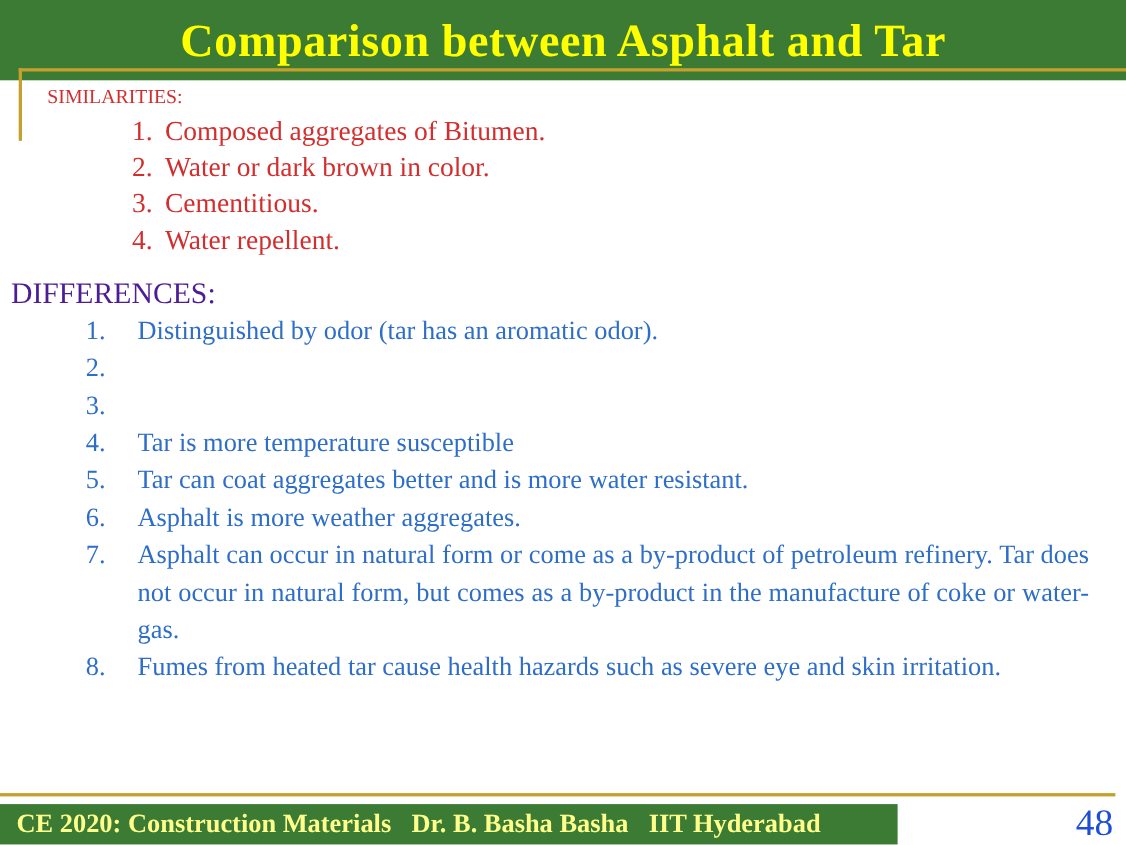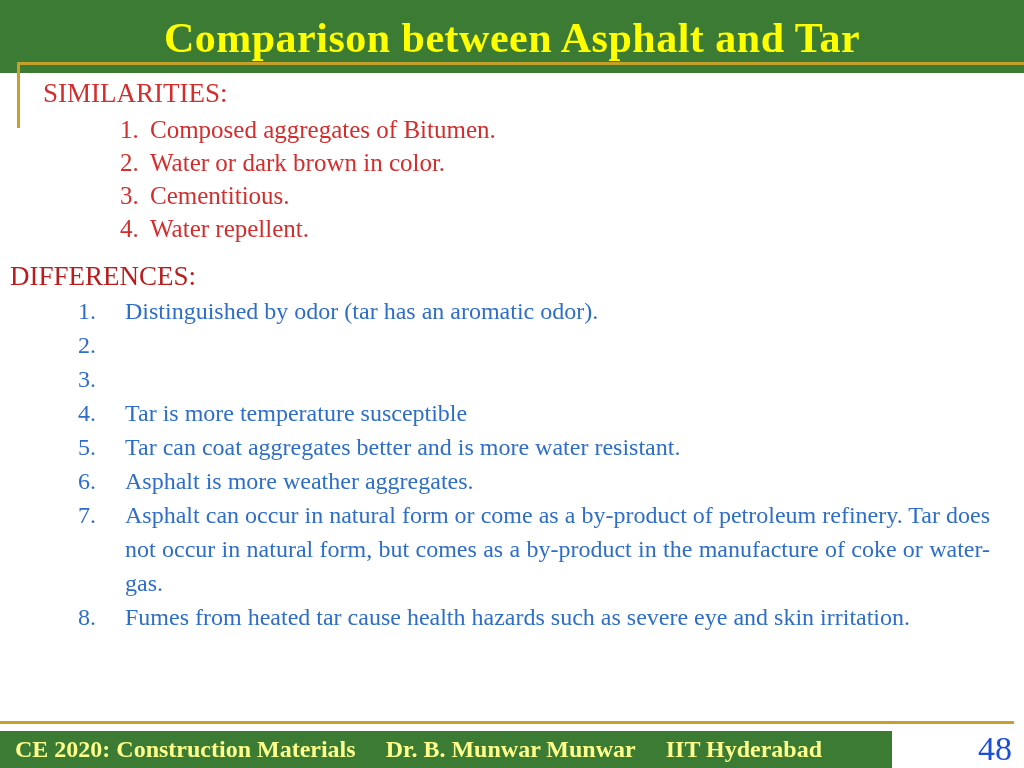--- a/index.html
+++ b/index.html
@@ -52,26 +52,26 @@
   }
 
   
   .content {
     position: absolute;
     top: 70px; left: 0; right: 0;
   }
   .sim-heading {
     margin: 8px 0 4px 43px;
     color: #d22e2e;
-    font-size: 27px;
+    font-size: 18px;
     font-weight: normal;
   }
   .diff-heading {
     margin: 16px 0 2px 10px;
-    color: #b91c1c;
+    color: #4c1d95;
     font-size: 27px;
     font-weight: normal;
   }
   ol.sim-list, ol.diff-list {
     list-style: none;
     margin: 0; padding: 0;
   }
   ol.sim-list li {
     display: flex;
     padding-left: 120px;
@@ -91,21 +91,21 @@
   ol.diff-list .num { flex: 0 0 47px; }
   ol.diff-list .txt {
     flex: 1 1 auto;
     text-align: justify;
   }
 
   
   .footer-bar {
     position: absolute;
     top: 731px; left: 0; bottom: 0;
-    width: 892px;
+    width: 816px;
     background: #3b7b33;
     display: flex;
     align-items: center;
     justify-content: space-between;
     padding: 0 70px 0 15px;
     box-sizing: border-box;
   }
   .footer-bar span {
     color: #ffff8c;
     font-size: 24px;
@@ -187,19 +187,19 @@
         <span class="txt">Fumes from heated tar cause health hazards such as severe eye and skin irritation.</span>
       </li>
     </ol>
 
   </div>
 
   <div class="frame-bottom"></div>
 
   <div class="footer-bar">
     <span>CE 2020: Construction Materials</span>
-    <span>Dr. B. Munwar Munwar</span>
+    <span>Dr. B. Basha Basha</span>
     <span>IIT Hyderabad</span>
   </div>
 
   <div class="page-num">48</div>
 
 </div>
 
 </body></html>

